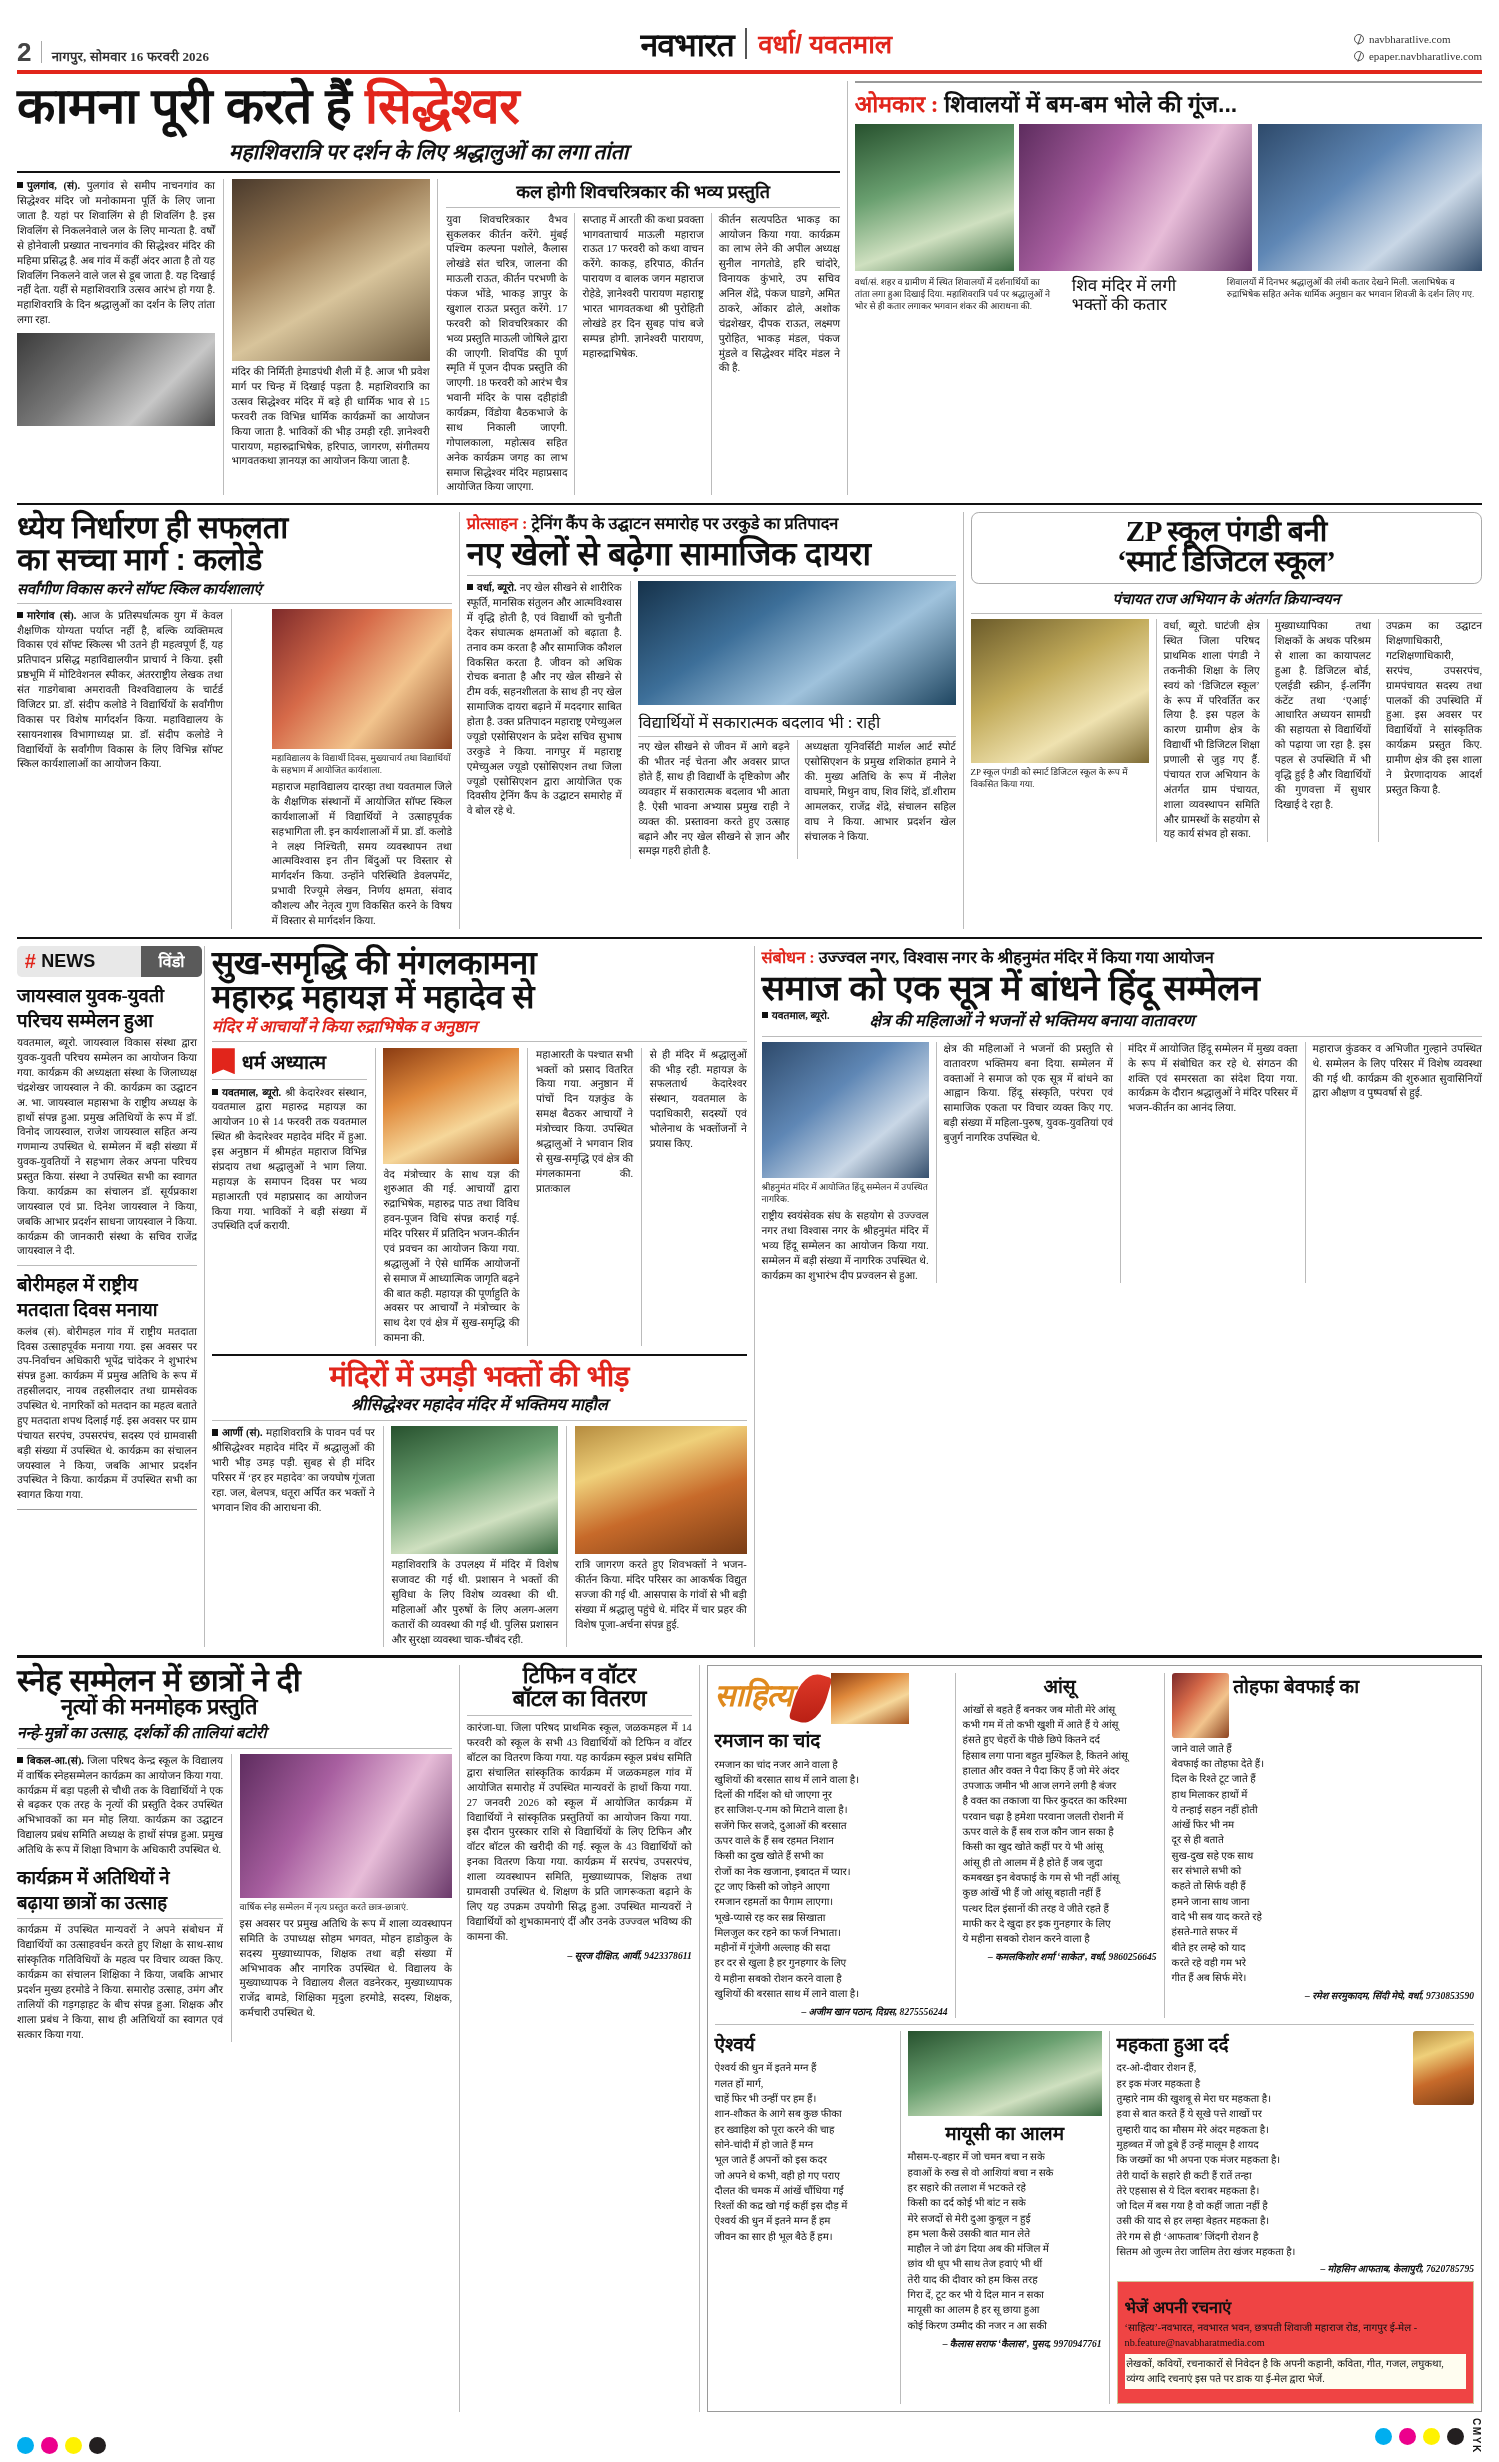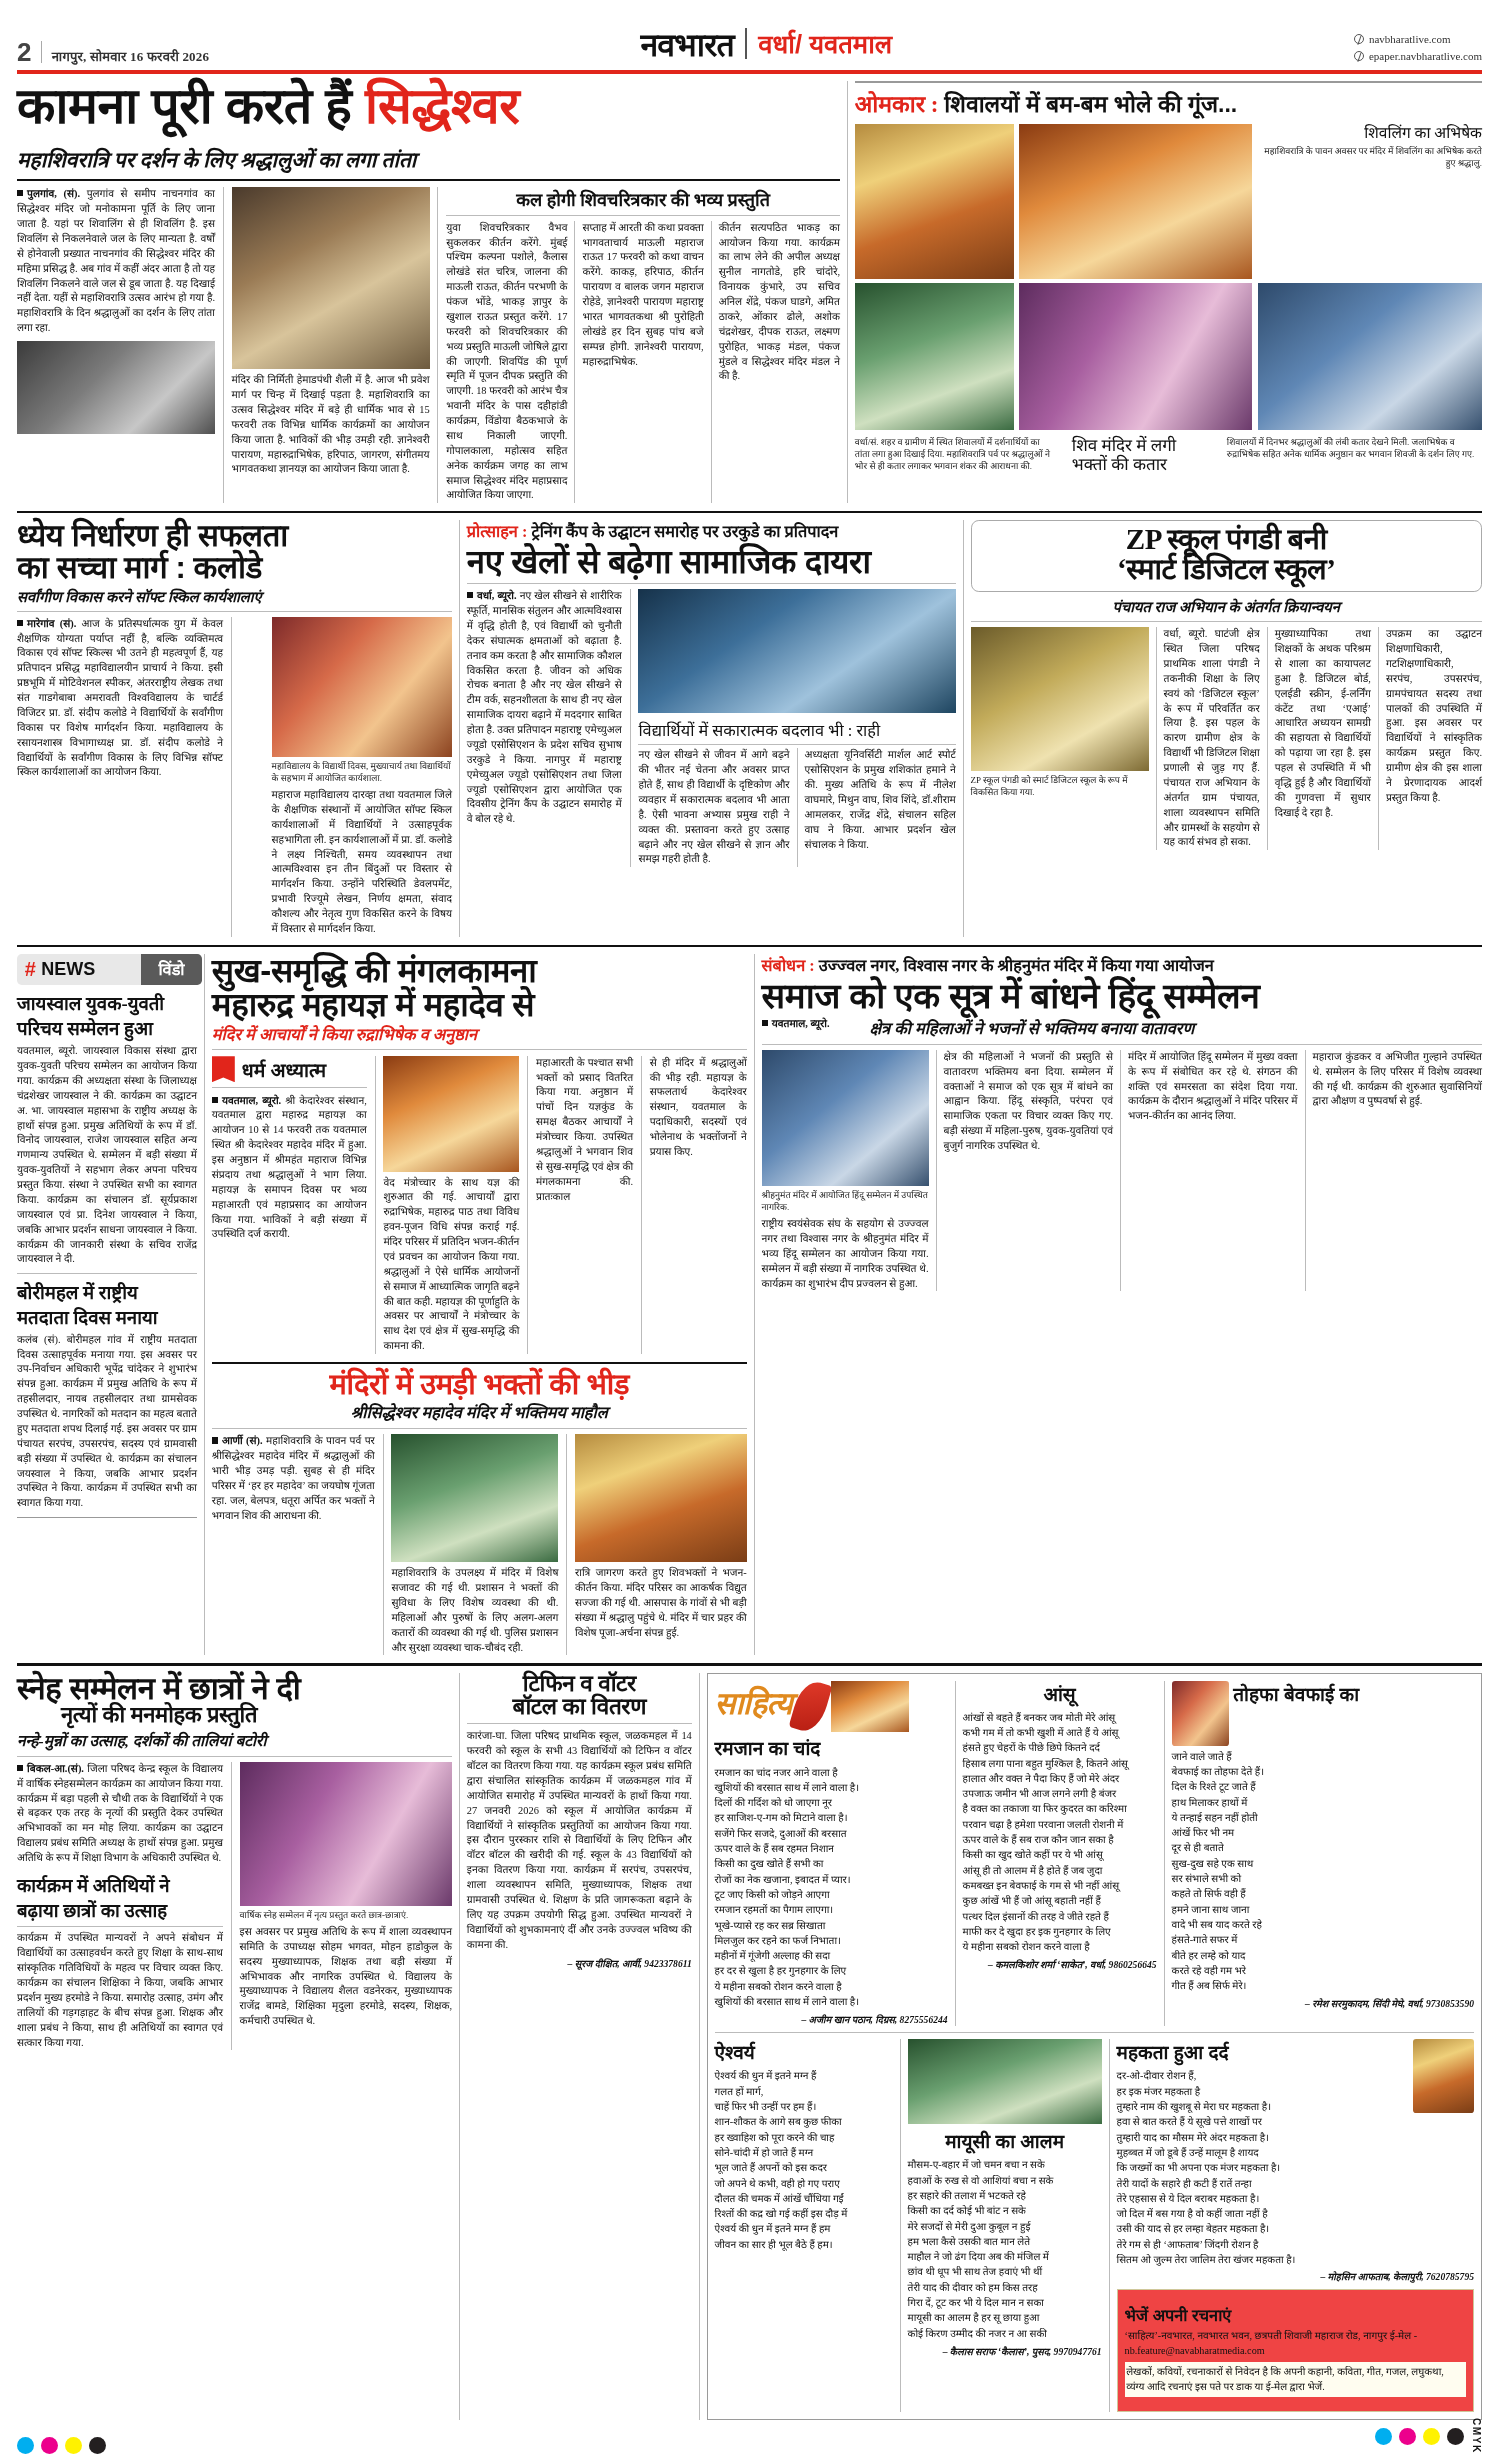--- a/index.html
+++ b/index.html
@@ -118,21 +118,21 @@
   </div>
   <div class="rule-red"></div>
 
   <div class="cols" style="margin-top:7.8px;">
 
     <div style="width:823px;">
       <h1 class="head" style="font-size:50px;">
         <span>कामना पूरी करते हैं</span>
         <span style="color:#e1251b;">सिद्धेश्वर</span>
       </h1>
-      <div class="sub" style="font-size:21px;margin-top:13px;">महाशिवरात्रि पर दर्शन के लिए श्रद्धालुओं का लगा तांता</div>
+      <div class="sub" style="font-size:21px;margin-top:5px;text-align:center;">महाशिवरात्रि पर दर्शन के लिए श्रद्धालुओं का लगा तांता</div>
       <div class="hr-blk" style="margin:5.4px 0 6.2px;"></div>
 
       <div style="display:flex;gap:7.8px;">
 
         <div style="width:198px;">
           <div class="body-t">
             <span class="byline-sq"></span><b>पुलगांव, (सं).</b>
             <span>पुलगांव से समीप नाचनगांव का सिद्धेश्वर मंदिर जो मनोकामना पूर्ति के लिए जाना जाता है. यहां पर शिवालिंग से ही शिवलिंग है. इस शिवलिंग से निकलनेवाले जल के लिए मान्यता है. वर्षों से होनेवाली प्रख्यात नाचनगांव की सिद्धेश्वर मंदिर की महिमा प्रसिद्ध है. अब गांव में कहीं अंदर आता है तो यह शिवलिंग निकलने वाले जल से डूब जाता है. यह दिखाई नहीं देता. यहीं से महाशिवरात्रि उत्सव आरंभ हो गया है. महाशिवरात्रि के दिन श्रद्धालुओं का दर्शन के लिए तांता लगा रहा.</span>
           </div>
           <div class="imgph ph10" style="height:93px;margin-top:4.7px;"></div>
@@ -161,28 +161,20 @@
 
     <div class="colsep"></div>
 
     <div style="flex:1;">
       <div class="hr-gry" style="margin-bottom:3.9px;"></div>
       <div class="kicker" style="font-size:23px;">
         <span class="k-red">ओमकार :</span>
         <span style="font-family:'Liberation Sans',sans-serif;font-weight:900;">शिवालयों में बम-बम भोले की गूंज...</span>
       </div>
 
-      <div style="display:flex;gap:5.4px;margin-top:4.7px;">
-        <div class="imgph ph2" style="width:159px;height:155px;"></div>
-        <div class="imgph ph9" style="width:233px;height:155px;"></div>
-        <div style="flex:1;">
-          <div class="head" style="font-size:15.5px;text-align:right;line-height:1.15;">शिवलिंग का अभिषेक</div>
-          <div class="cap" style="text-align:right;margin-top:3.9px;">महाशिवरात्रि के पावन अवसर पर मंदिर में शिवलिंग का अभिषेक करते हुए श्रद्धालु.</div>
-        </div>
-      </div>
 
       <div style="display:flex;gap:5.4px;margin-top:4.7px;">
         <div class="imgph ph5" style="width:159px;height:147px;"></div>
         <div class="imgph ph6" style="width:233px;height:147px;"></div>
         <div class="imgph ph3" style="flex:1;height:147px;"></div>
       </div>
 
       <div style="display:flex;gap:7px;margin-top:5.4px;align-items:flex-start;">
         <div class="cap" style="width:202px;">वर्धा/सं. शहर व ग्रामीण में स्थित शिवालयों में दर्शनार्थियों का तांता लगा हुआ दिखाई दिया. महाशिवरात्रि पर्व पर श्रद्धालुओं ने भोर से ही कतार लगाकर भगवान शंकर की आराधना की.</div>
         <div class="vrule"></div>

